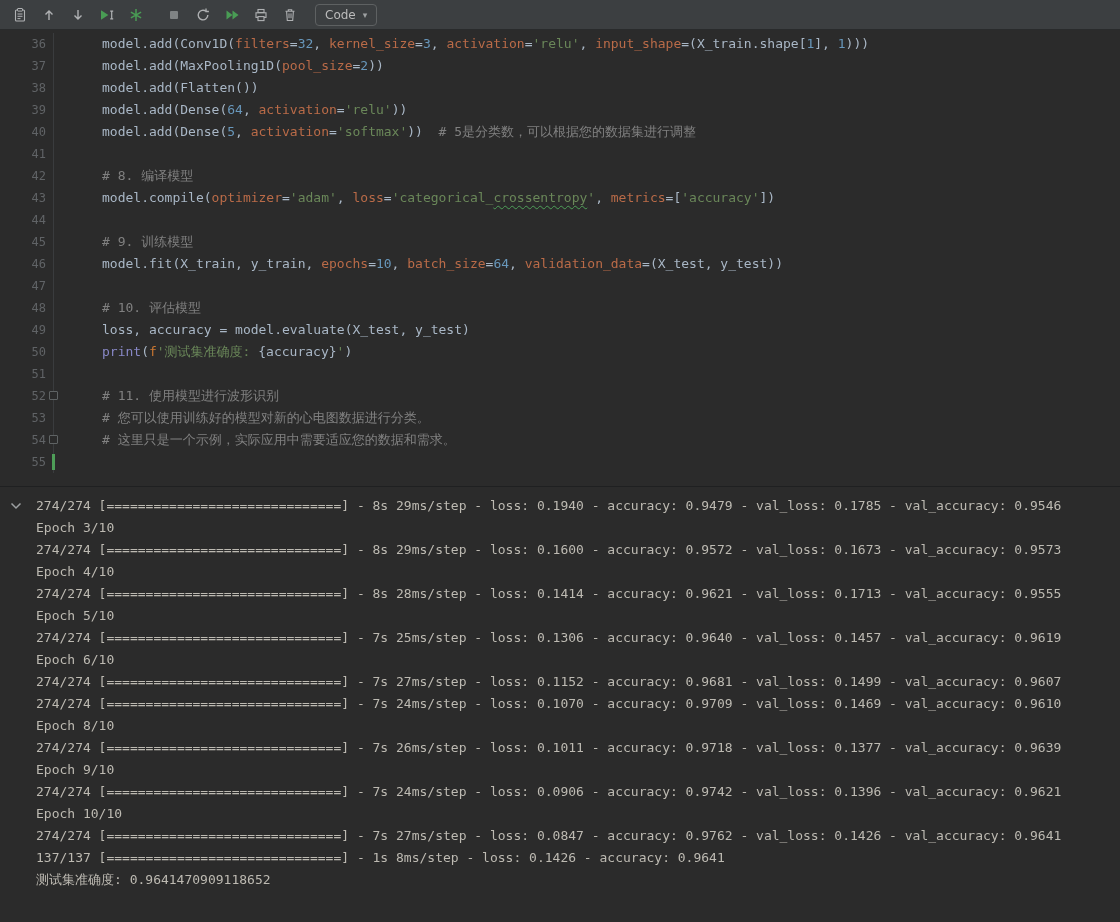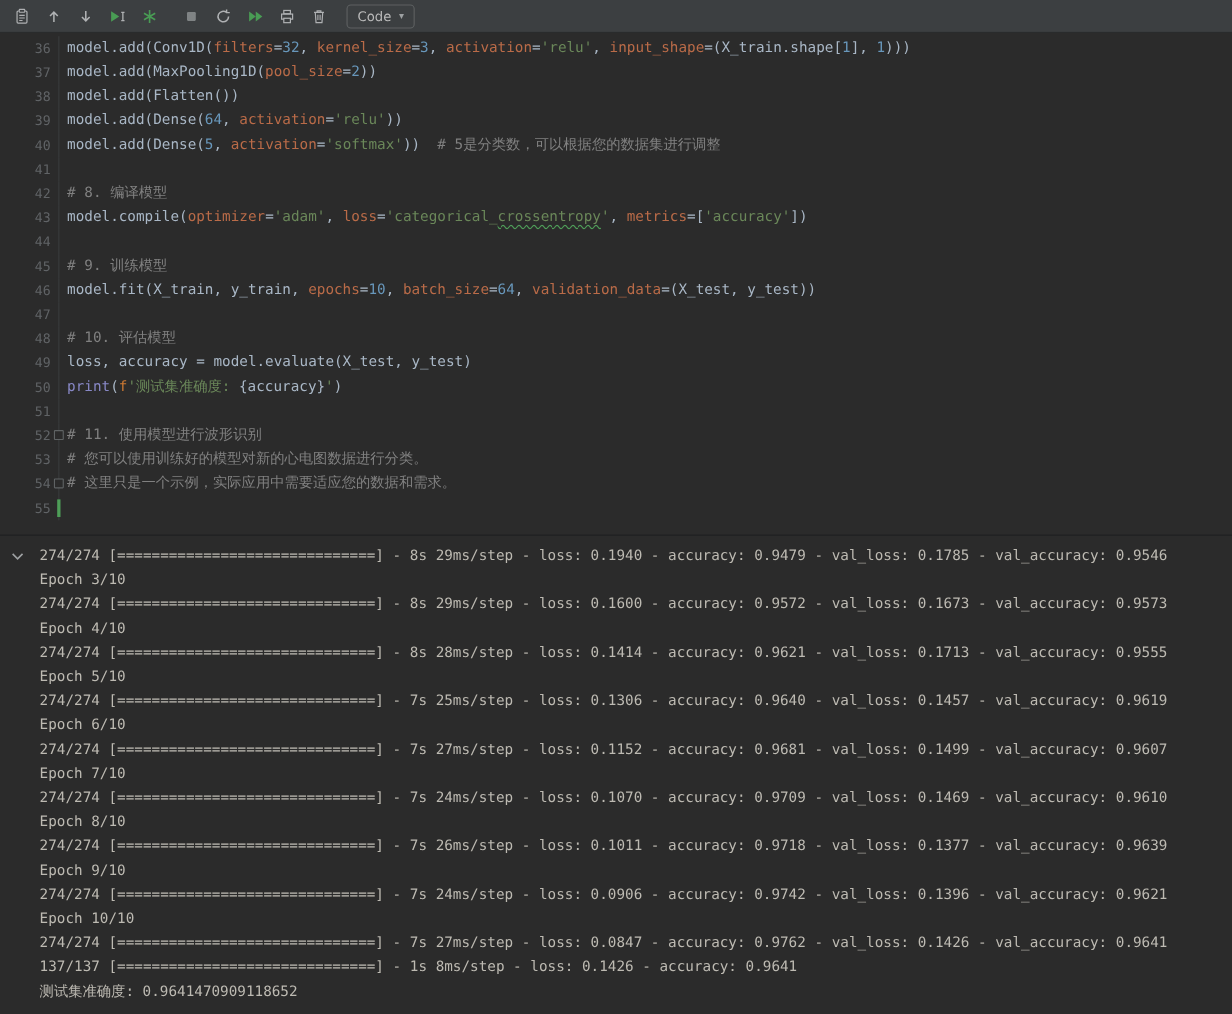--- a/index.html
+++ b/index.html
@@ -40,21 +40,21 @@
   .code-line {
     height: 22px; line-height: 22px; font-size: 13px;
     display: flex; white-space: pre; position: relative;
   }
   .gutter {
     flex: 0 0 34px; width: 34px; text-align: right; padding-right: 7px;
     color: var(--gutter-text, #606366);
     border-right: 1px solid #3A3C3E;
     font-size: 12px;
   }
-  .code-text { padding-left: 7px; color: var(--tok-plain, #A9B7C6); }
+  .code-text { padding-left: 7px; color: var(--tok-plain, #A9B7C6); margin-left: 41px; }
 
   .tok-plain   { color: var(--tok-plain,   #A9B7C6); }
   .tok-kwarg   { color: var(--tok-kwarg,   #BA6B48); }
   .tok-num     { color: var(--tok-num,     #6897BB); }
   .tok-str     { color: var(--tok-str,     #6A8759); }
   .tok-comment { color: var(--tok-comment, #808080); }
   .tok-builtin { color: var(--tok-builtin, #8888C6); }
   .tok-kw      { color: var(--tok-kw,      #CC7832); }
   .tok-strtypo {
     color: var(--tok-str, #6A8759);
@@ -197,21 +197,20 @@
     <div id="console-lines">
         <div class="console-line">274/274 [==============================] - 8s 29ms/step - loss: 0.1940 - accuracy: 0.9479 - val_loss: 0.1785 - val_accuracy: 0.9546</div>
         <div class="console-line">Epoch 3/10</div>
         <div class="console-line">274/274 [==============================] - 8s 29ms/step - loss: 0.1600 - accuracy: 0.9572 - val_loss: 0.1673 - val_accuracy: 0.9573</div>
         <div class="console-line">Epoch 4/10</div>
         <div class="console-line">274/274 [==============================] - 8s 28ms/step - loss: 0.1414 - accuracy: 0.9621 - val_loss: 0.1713 - val_accuracy: 0.9555</div>
         <div class="console-line">Epoch 5/10</div>
         <div class="console-line">274/274 [==============================] - 7s 25ms/step - loss: 0.1306 - accuracy: 0.9640 - val_loss: 0.1457 - val_accuracy: 0.9619</div>
         <div class="console-line">Epoch 6/10</div>
         <div class="console-line">274/274 [==============================] - 7s 27ms/step - loss: 0.1152 - accuracy: 0.9681 - val_loss: 0.1499 - val_accuracy: 0.9607</div>
-        <div class="console-line">Epoch 7/10</div>
         <div class="console-line">274/274 [==============================] - 7s 24ms/step - loss: 0.1070 - accuracy: 0.9709 - val_loss: 0.1469 - val_accuracy: 0.9610</div>
         <div class="console-line">Epoch 8/10</div>
         <div class="console-line">274/274 [==============================] - 7s 26ms/step - loss: 0.1011 - accuracy: 0.9718 - val_loss: 0.1377 - val_accuracy: 0.9639</div>
         <div class="console-line">Epoch 9/10</div>
         <div class="console-line">274/274 [==============================] - 7s 24ms/step - loss: 0.0906 - accuracy: 0.9742 - val_loss: 0.1396 - val_accuracy: 0.9621</div>
         <div class="console-line">Epoch 10/10</div>
         <div class="console-line">274/274 [==============================] - 7s 27ms/step - loss: 0.0847 - accuracy: 0.9762 - val_loss: 0.1426 - val_accuracy: 0.9641</div>
         <div class="console-line">137/137 [==============================] - 1s 8ms/step - loss: 0.1426 - accuracy: 0.9641</div>
         <div class="console-line">测试集准确度: 0.9641470909118652</div>
       </div>

